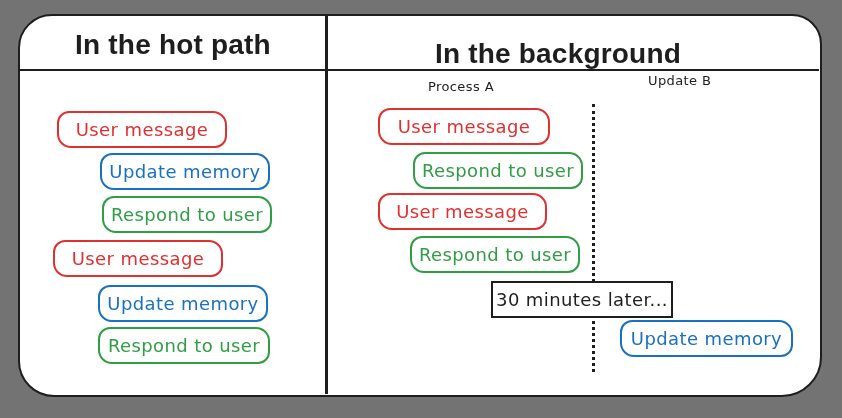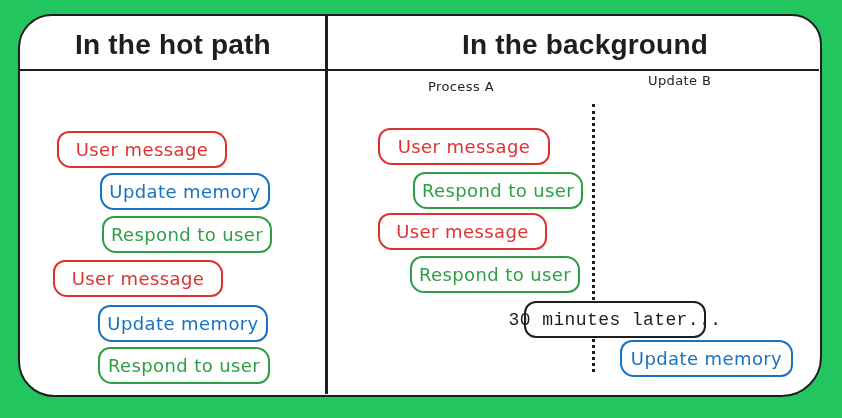--- a/index.html
+++ b/index.html
@@ -7,21 +7,21 @@
     padding: 0;
     background: #ffffff;
     width: 842px;
     height: 418px;
     font-family: "Liberation Sans", sans-serif;
   }
   #stage {
     position: relative;
     width: 842px;
     height: 418px;
-    background: #22c55e;
+    background: #737373;
     overflow: hidden;
   }
   
   .frame {
     position: absolute;
     left: 18px;
     top: 14px;
     width: 800px;
     height: 379px;
     border: 2.5px solid #1e1e1e;
@@ -51,21 +51,21 @@
     top: 27px;
     height: 36px;
     line-height: 36px;
     text-align: center;
     font-size: 28px;
     font-weight: 600;
     letter-spacing: 0.2px;
     color: #1e1e1e;
   }
   .panel-title.left  { left: 20px;  width: 306px; }
-  .panel-title.right { left: 339px; width: 492px; }
+  .panel-title.right { left: 312px; width: 492px; margin-top: 9px; }
 
   
   .hand {
     font-family: "DejaVu Sans", sans-serif;
     letter-spacing: 0.4px;
   }
   .process-label {
     position: absolute;
     font-size: 13px;
     color: #1e1e1e;
@@ -92,35 +92,34 @@
     box-sizing: border-box;
     border: 2.5px solid currentColor;
     border-radius: 12px 14px 12px 14px;
     background: #ffffff;
     display: flex;
     align-items: center;
     justify-content: center;
     font-size: 18px;
     z-index: 2;
     white-space: nowrap;
-    margin-top: 20px;
   }
   
   .l1 { left: 57px;  top: 111px; width: 170px; }
   .l2 { left: 100px; top: 153px; width: 170px; }
   .l3 { left: 102px; top: 196px; width: 170px; }
   .l4 { left: 53px;  top: 240px; width: 170px; }
   .l5 { left: 98px;  top: 285px; width: 170px; }
   .l6 { left: 98px;  top: 327px; width: 172px; }
   
   .r1 { left: 378px; top: 108px; width: 172px; }
   .r2 { left: 413px; top: 152px; width: 170px; }
   .r3 { left: 378px; top: 193px; width: 169px; }
   .r4 { left: 410px; top: 236px; width: 170px; }
-  .r5 { left: 524px; top: 281px; width: 182px; border-radius: 12px; font-family: Liberation Mono, monospace; }
+  .r5 { left: 491px; top: 281px; width: 182px; border-radius: 0; }
   .r6 { left: 620px; top: 320px; width: 173px; }
 </style>
 </head>
 <body>
 
 <div id="stage">
 
   <div class="frame"></div>
   <div class="v-divider"></div>
   <div class="h-divider"></div>

